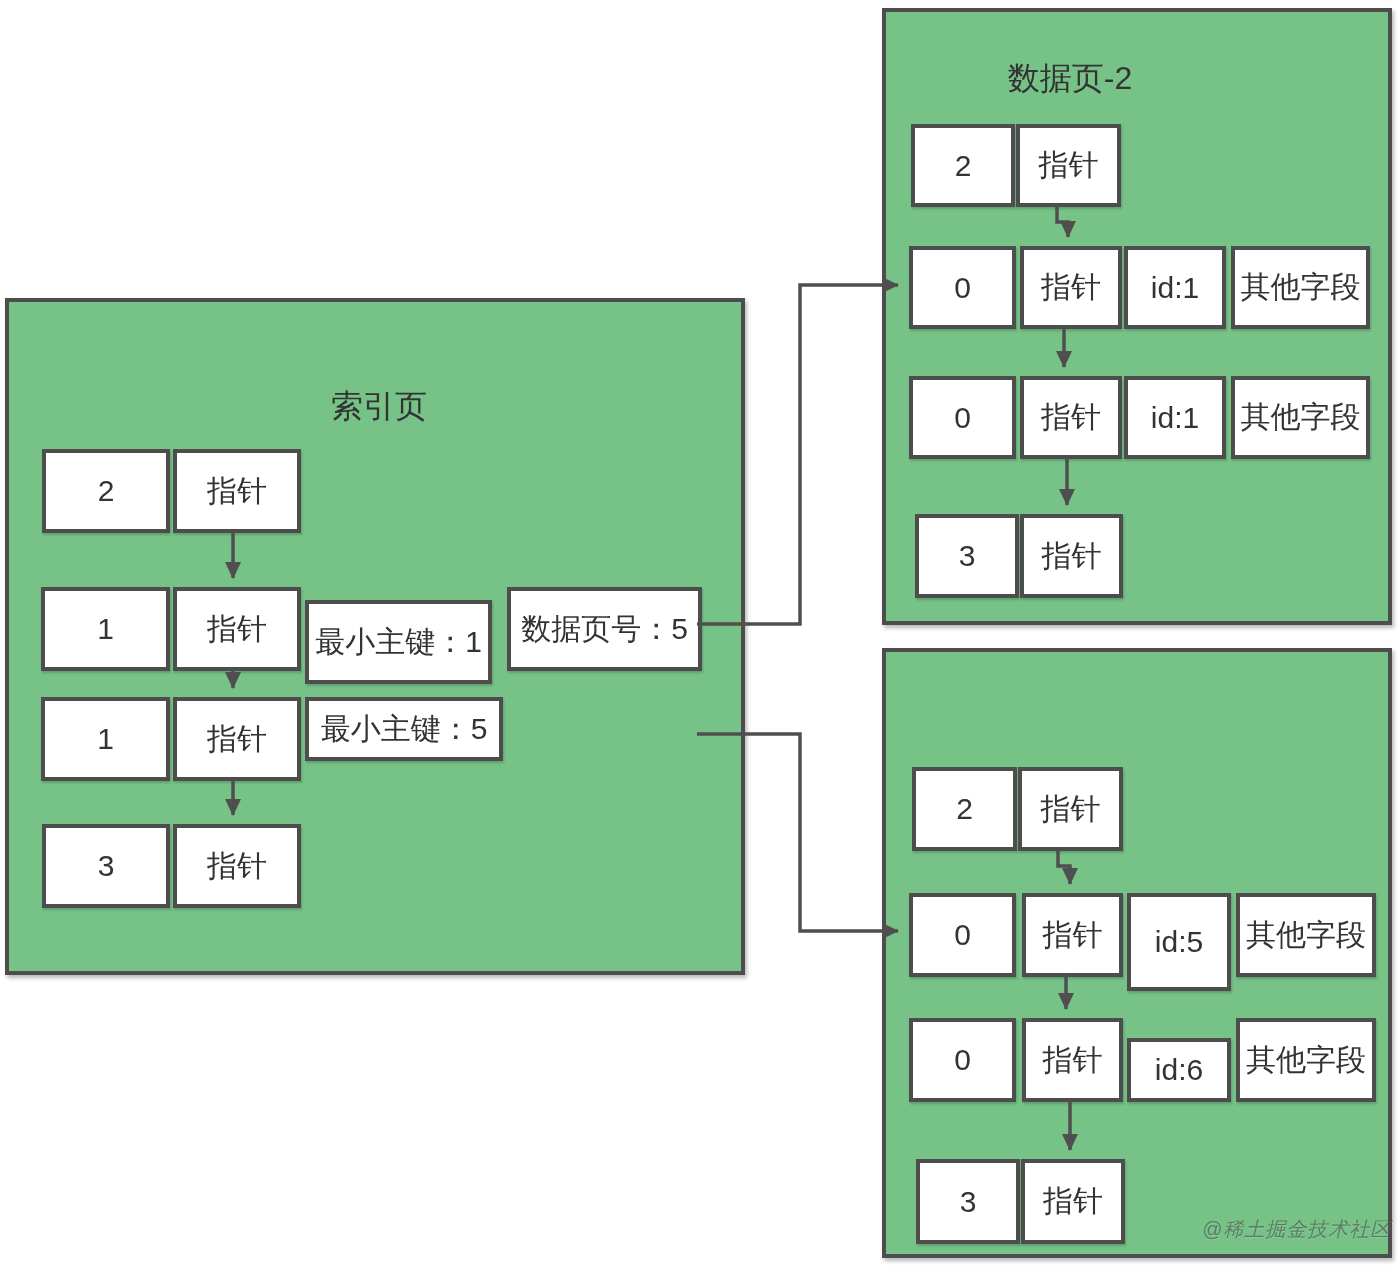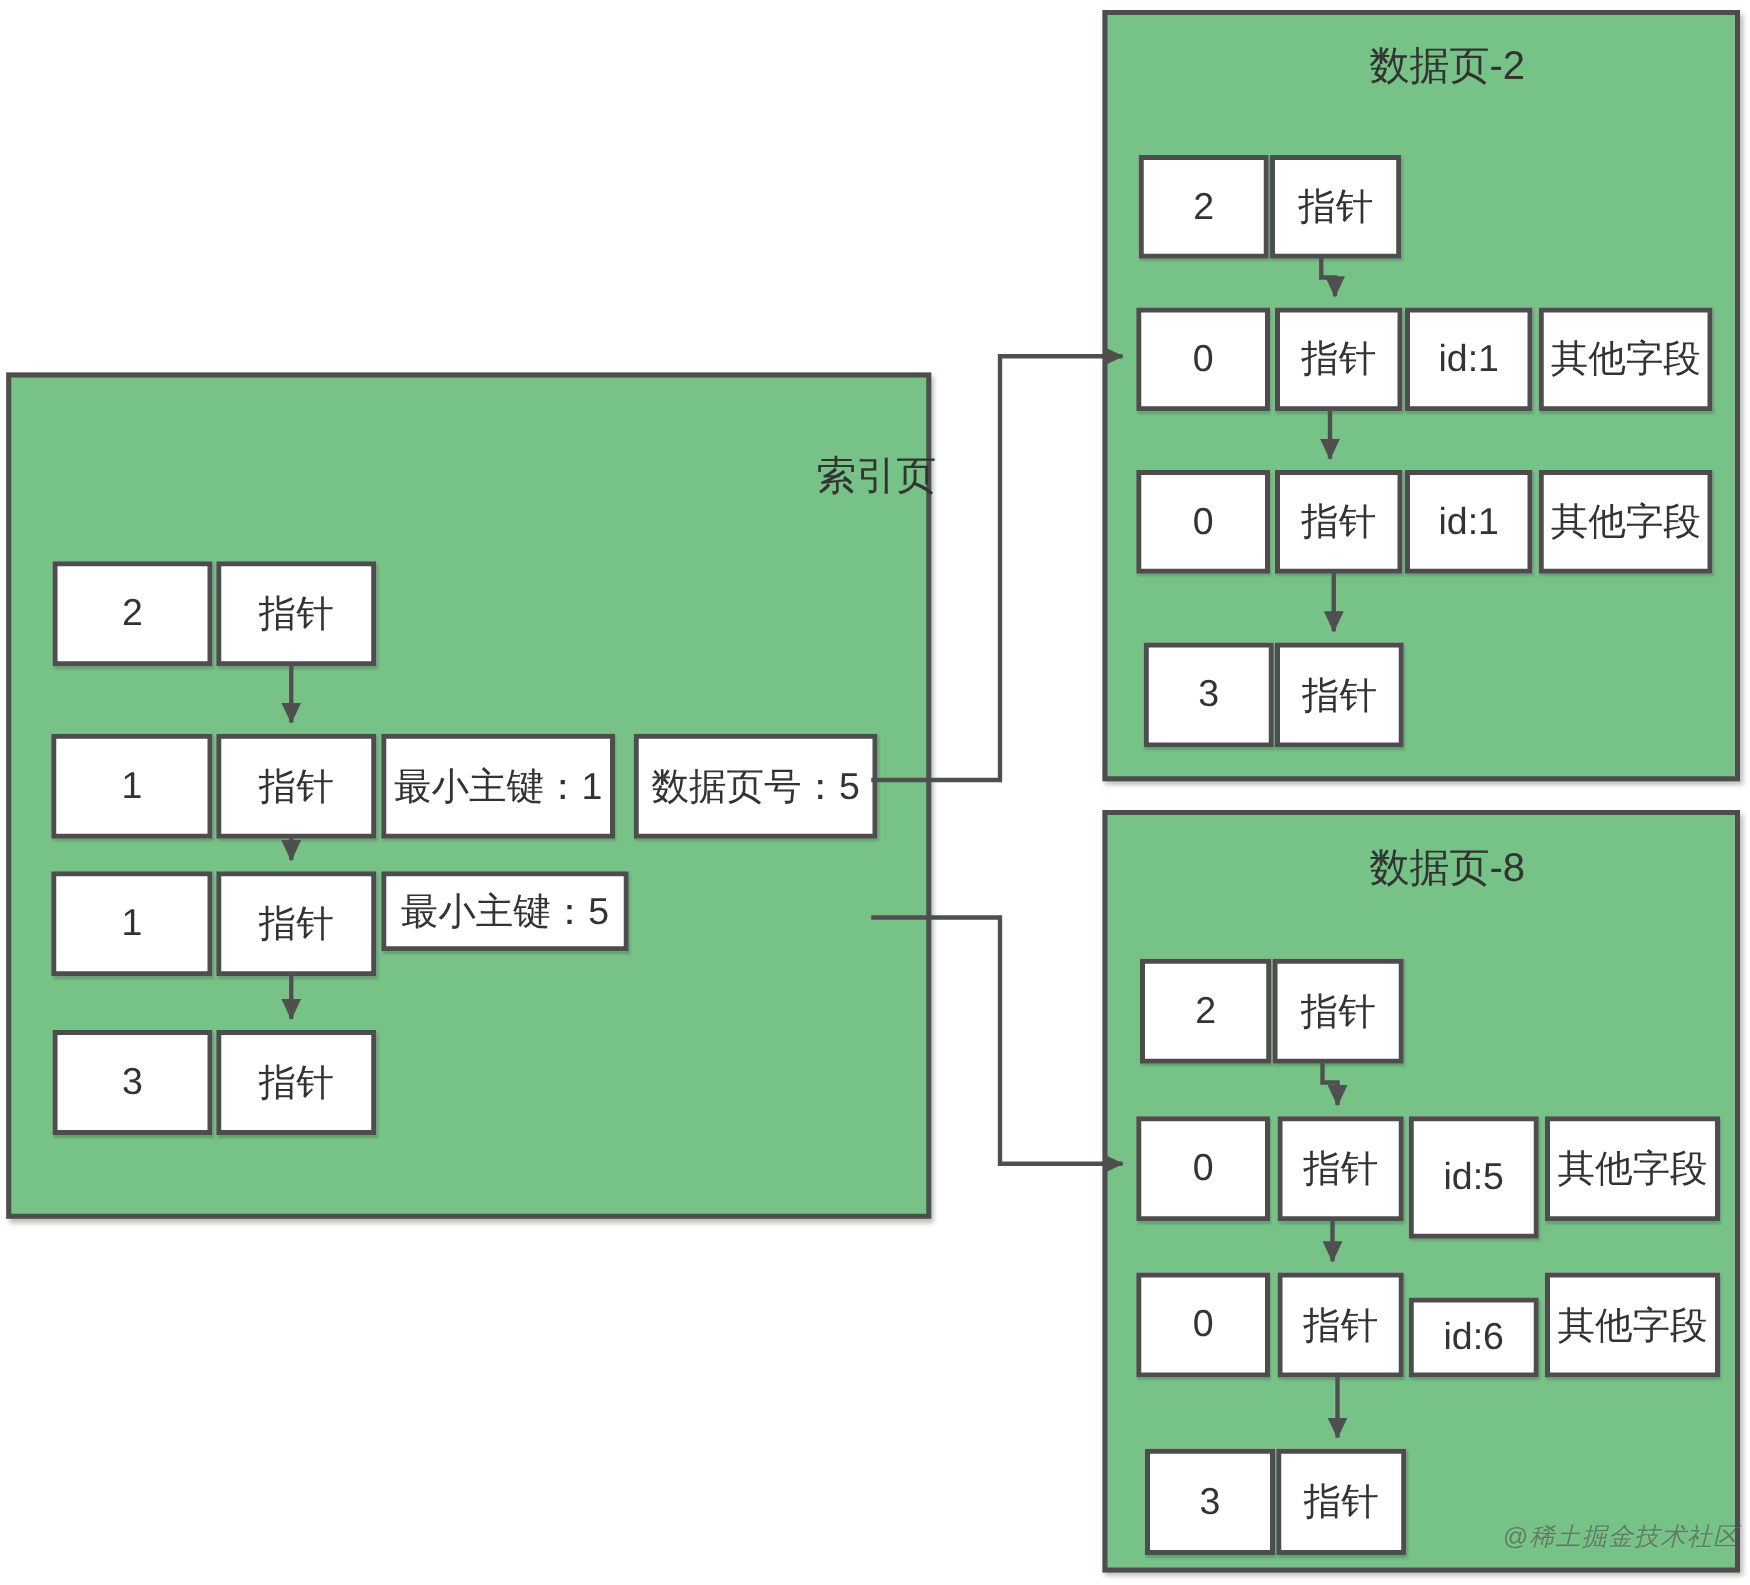--- a/index.html
+++ b/index.html
@@ -15,21 +15,21 @@
     font-family:"Liberation Sans","DejaVu Sans",sans-serif;color:var(--text);
   }
   .page{
     position:absolute;box-sizing:border-box;z-index:1;
     background:var(--page-fill);
     border:4px solid var(--border);
     box-shadow:2px 3px 4px rgba(0,0,0,0.28);
   }
   .page-title{
     position:absolute;font-size:32px;line-height:36px;color:var(--text);
-    text-align:right;white-space:nowrap;
+    text-align:center;white-space:nowrap;margin-top:26px;
   }
   .cell{
     position:absolute;box-sizing:border-box;
     background:var(--cell-fill);
     border:4px solid var(--border);
     box-shadow:1px 2px 2px rgba(0,0,0,0.18);
     display:flex;align-items:center;justify-content:center;
     font-size:30px;color:var(--text);white-space:nowrap;
   }
   .overlay{
@@ -50,21 +50,21 @@
 <div class="canvas">
 
   <div class="page" style="left:5px;top:298px;width:740px;height:677px">
     <div class="page-title" style="left:0;width:740px;top:60px">索引页</div>
 
     <div class="cell" style="left:33px;top:147px;width:128px;height:84px">2</div>
     <div class="cell" style="left:164px;top:147px;width:128px;height:84px">指针</div>
 
     <div class="cell" style="left:32px;top:285px;width:129px;height:84px">1</div>
     <div class="cell" style="left:164px;top:285px;width:128px;height:84px">指针</div>
-    <div class="cell" style="left:296px;top:285px;width:187px;height:84px">最小主键：1</div>
+    <div class="cell" style="left:296px;top:298px;width:187px;height:84px">最小主键：1</div>
     <div class="cell" style="left:498px;top:285px;width:195px;height:84px">数据页号：5</div>
 
     <div class="cell" style="left:32px;top:395px;width:129px;height:84px">1</div>
     <div class="cell" style="left:164px;top:395px;width:128px;height:84px">指针</div>
     <div class="cell" style="left:296px;top:395px;width:198px;height:64px">最小主键：5</div>
 
     <div class="cell" style="left:33px;top:522px;width:128px;height:84px">3</div>
     <div class="cell" style="left:164px;top:522px;width:128px;height:84px">指针</div>
   </div>
 
@@ -82,21 +82,20 @@
     <div class="cell" style="left:23px;top:364px;width:107px;height:83px">0</div>
     <div class="cell" style="left:134px;top:364px;width:102px;height:83px">指针</div>
     <div class="cell" style="left:238px;top:364px;width:102px;height:83px">id:1</div>
     <div class="cell" style="left:345px;top:364px;width:139px;height:83px">其他字段</div>
 
     <div class="cell" style="left:29px;top:502px;width:104px;height:84px">3</div>
     <div class="cell" style="left:134px;top:502px;width:103px;height:84px">指针</div>
   </div>
 
   <div class="page" style="left:882px;top:648px;width:510px;height:610px">
-    <div class="page-title" style="left:34px;width:300px;top:24px">数据页-8</div>
 
     <div class="cell" style="left:26px;top:115px;width:105px;height:84px">2</div>
     <div class="cell" style="left:132px;top:115px;width:105px;height:84px">指针</div>
 
     <div class="cell" style="left:23px;top:241px;width:107px;height:84px">0</div>
     <div class="cell" style="left:136px;top:241px;width:101px;height:84px">指针</div>
     <div class="cell" style="left:241px;top:241px;width:104px;height:98px">id:5</div>
     <div class="cell" style="left:350px;top:241px;width:140px;height:84px">其他字段</div>
 
     <div class="cell" style="left:23px;top:366px;width:107px;height:84px">0</div>

